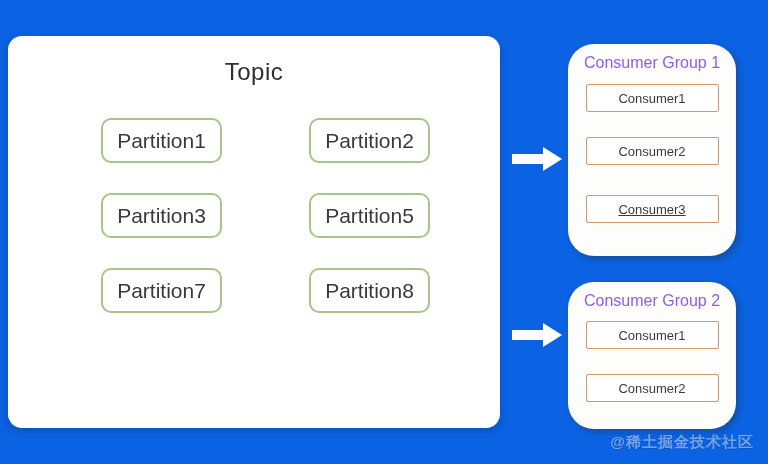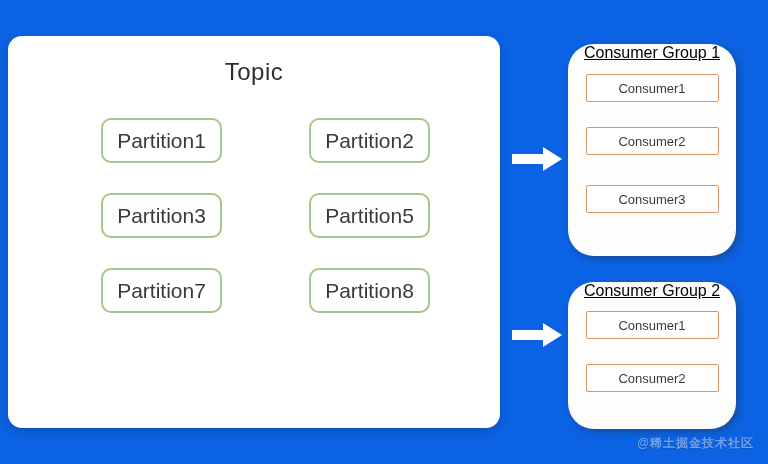--- a/index.html
+++ b/index.html
@@ -72,47 +72,47 @@
     background: #fdfdfc;
     border-radius: 26px;
     box-shadow: 3px 3px 6px rgba(40,40,40,0.35);
     display: flex;
     flex-direction: column;
     align-items: center;
   }
   .cg-1 { top: 44px; height: 212px; }
   .cg-2 { top: 282px; height: 147px; }
   .cg-title {
+    margin-top: 10px;
     font-size: 16px;
-    color: #000000;
+    color: #8b5cf6;
     white-space: nowrap;
-    text-decoration: underline;
   }
   .consumer {
     width: 133px;
     height: 28px;
     background: #ffffff;
     border: 1.5px solid #d39769;
     border-radius: 2px;
     display: flex;
     align-items: center;
     justify-content: center;
     font-size: 13px;
     color: #3a3a3a;
   }
   .cg-title + .consumer { margin-top: 12px; }
   .consumer + .consumer { margin-top: 25px; }
-  .cg-1 .consumer:nth-child(4) { margin-top: 30px; }
+  .cg-1 .consumer:nth-child(4) { margin-top: 30px; text-decoration: underline; }
   .cg-2 .cg-title + .consumer { margin-top: 11px; }
 
   
   .watermark {
     position: absolute;
     right: 14px; bottom: 12px;
-    font-size: 12px;
+    font-size: 15px;
     font-weight: 700;
     color: rgba(205, 221, 248, 0.55);
     letter-spacing: 1px;
     text-shadow: 0 1px 1px rgba(0,0,0,0.12);
   }
 </style>
 </head>
 <body>
 
 <div class="stage">

